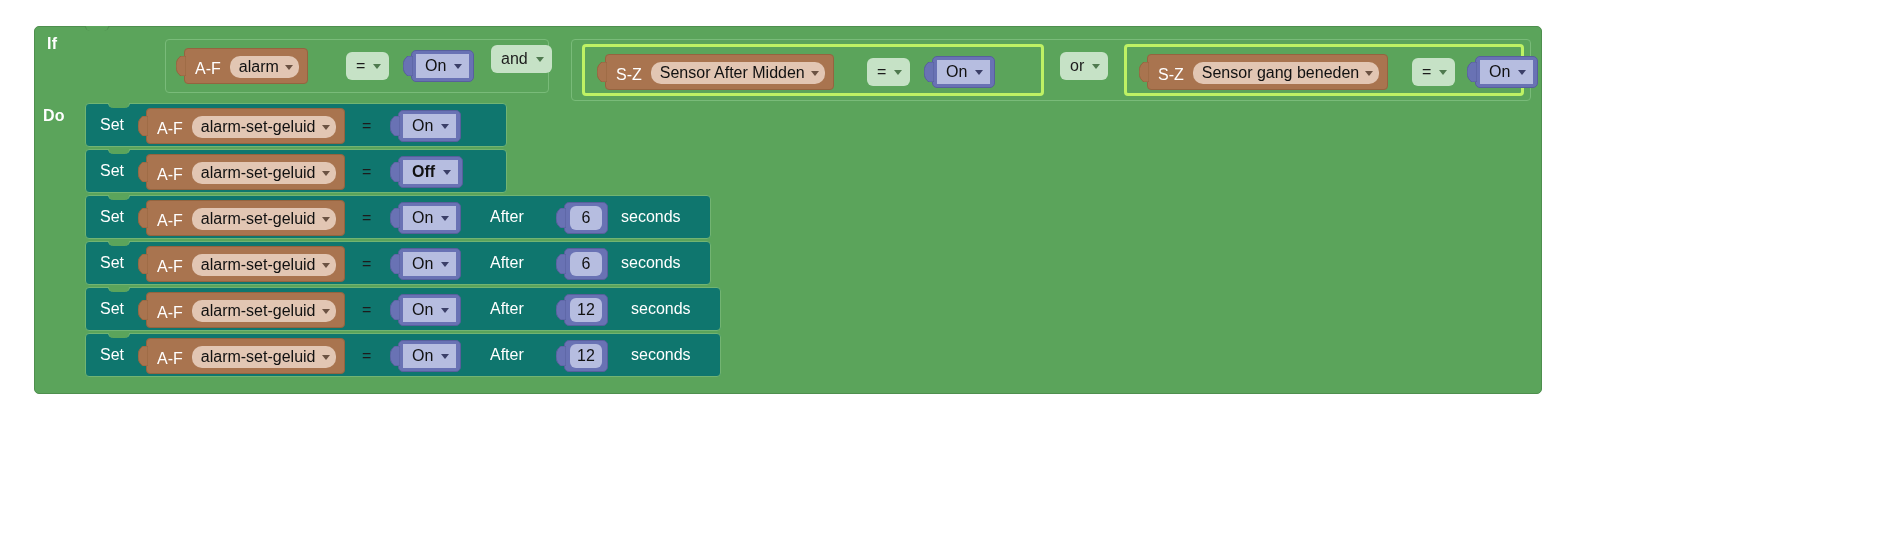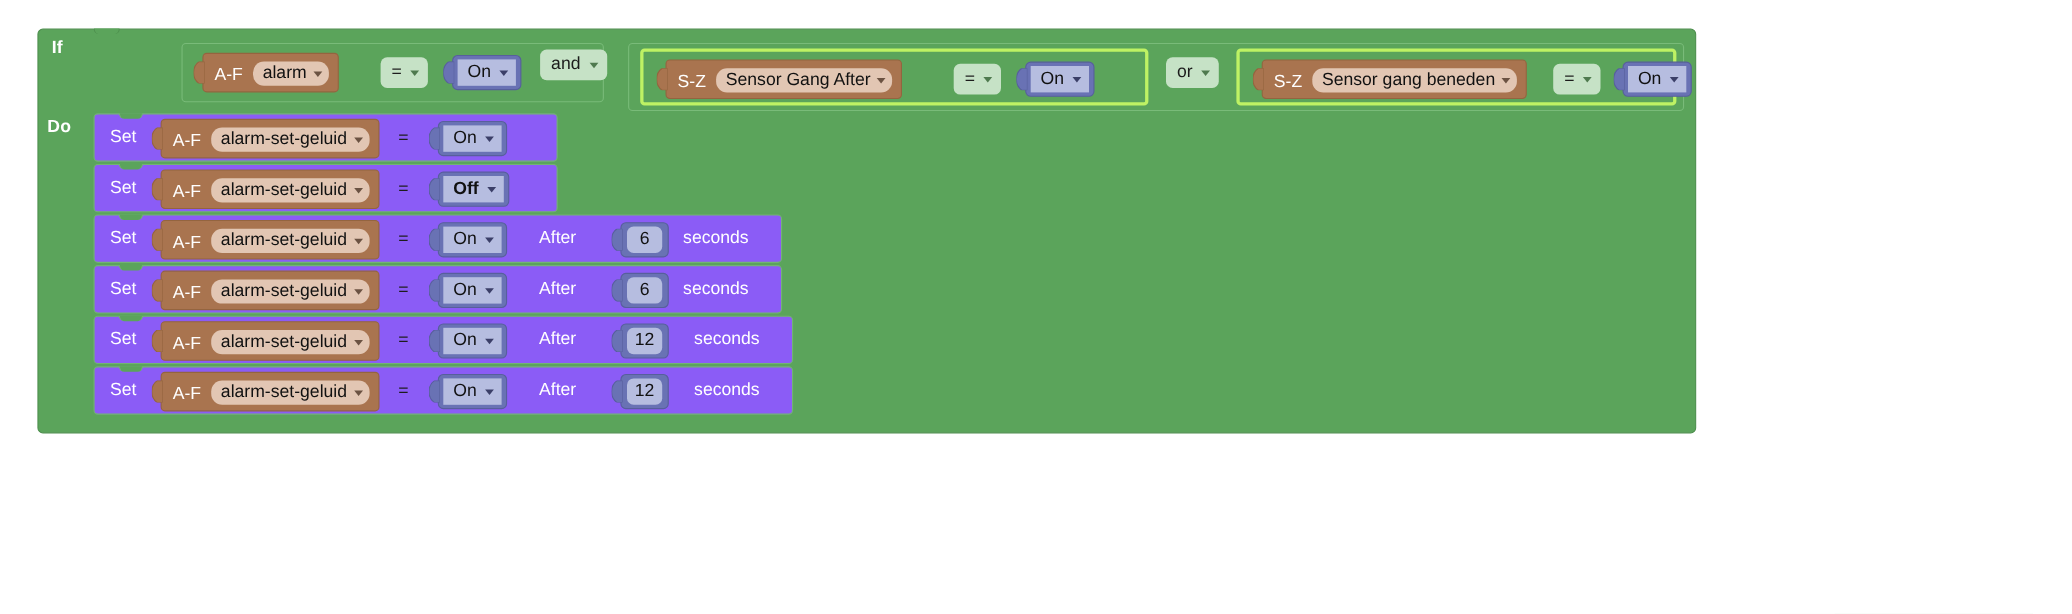--- a/index.html
+++ b/index.html
@@ -210,21 +210,21 @@
 
   
   #do-stack {
     position: absolute;
     left: 50px;
     top: 76px;
   }
   .stmt-row {
     position: relative;
     height: 44px;
-    background: #8b5cf6;
+    background: #0f766e;
     border: 1px solid #72b472;
     border-radius: 4px;
     box-sizing: border-box;
     margin-bottom: 2px;
   }
   
   .stmt-row::before {
     content: "";
     position: absolute;
     left: 22px;
@@ -314,21 +314,21 @@
         <div class="cond-slot inner2" style="left:10px; top:4px; width:462px; height:52px;">
 
           <div class="device-blk" style="left:20px; top:7px;">
             <span class="plug-left">
               <svg width="10" height="20" viewBox="0 0 10 20">
                 <path d="M10 0 H5 C2 2 0 5 0 10 C0 15 2 18 5 20 H10 Z" fill="#a9744f" stroke="#94643f" stroke-width="1"></path>
               </svg>
             </span>
             <span class="device-prefix">S-Z</span>
             <span class="field-pill">
-              <span>Sensor Gang After</span>
+              <span>Sensor After Midden</span>
               <span class="caret"></span>
             </span>
           </div>
 
           <div class="op-pill" style="left:282px; top:11px;">
             <span>=</span>
             <span class="caret"></span>
           </div>
 
           <div class="state-blk" style="left:347px; top:9px;">

